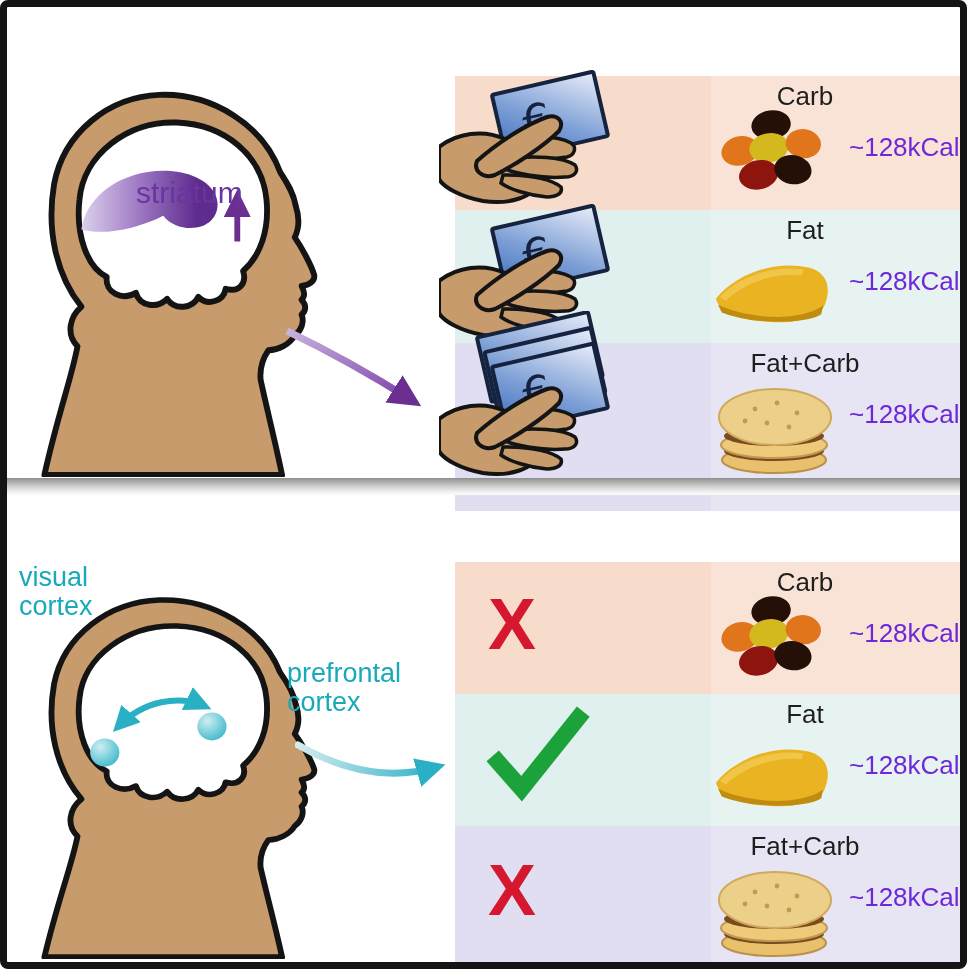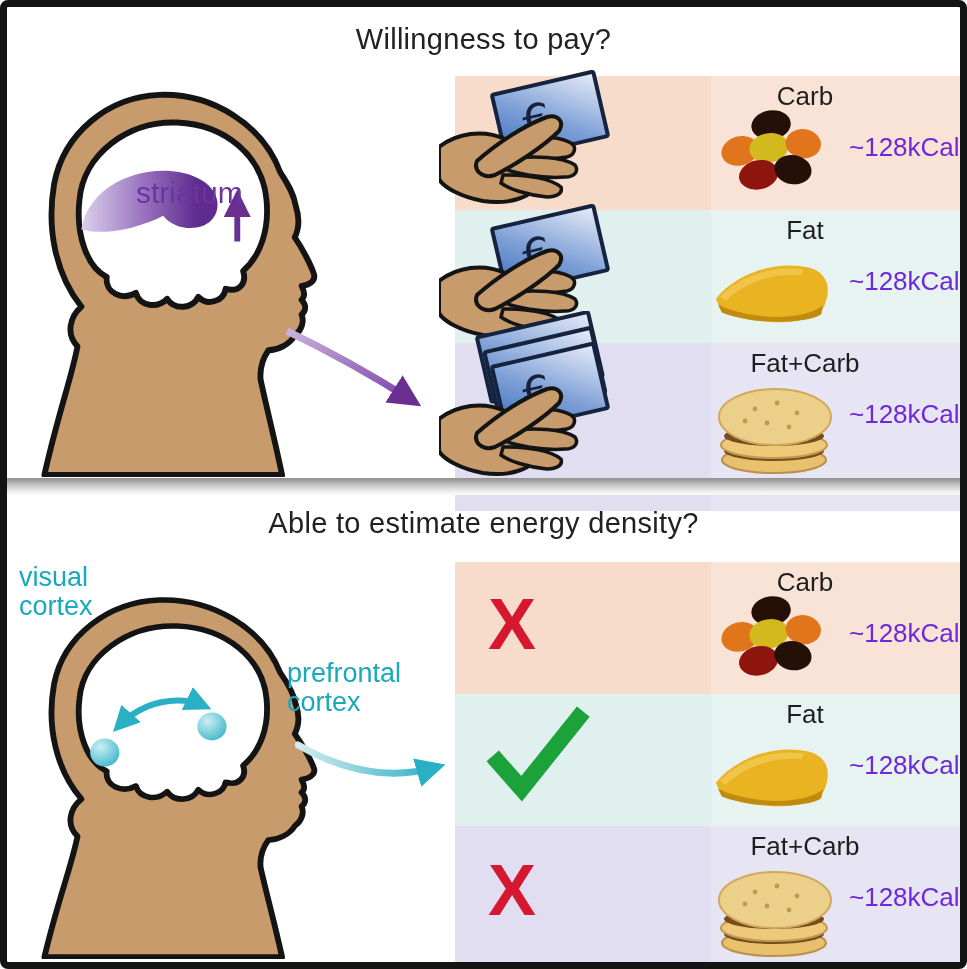--- a/index.html
+++ b/index.html
@@ -81,21 +81,20 @@
       <path d="M0,0 L10,5 L0,10 z" fill="#6b2e91"></path>
     </marker>
     <marker id="mCyan" viewBox="0 0 10 10" refX="7" refY="5" markerWidth="4.2" markerHeight="4.2" orient="auto-start-reverse">
       <path d="M0,0 L10,5 L0,10 z" fill="#2ab0c5"></path>
     </marker>
   </defs>
 </svg>
 
 <div class="frame">
 
-  <h2 class="title title-top">Willingness to pay?</h2>
 
   <svg class="head-svg head-top-svg" viewBox="0 0 310 400" preserveAspectRatio="none">
     <path d="M142,14 C196,12 248,44 266,92 C274,104 280,114 282,126 C286,138 286,148 281,158 C288,168 298,186 301,196 C302,202 296,206 288,207 C291,213 292,217 288,221 C293,226 293,232 288,236 C291,243 288,252 281,257 C276,266 264,272 254,272 C247,282 245,292 246,302 C252,330 260,360 268,398 L24,398 C38,336 52,300 58,268 C46,256 50,238 62,228 C36,196 26,150 34,104 C44,52 90,16 142,14 Z" fill="#c79b6b" stroke="#141414" stroke-width="6" stroke-linejoin="round"></path>
     <path d="M60,120 C64,74 110,40 160,42 C210,44 248,76 252,120 C255,150 246,176 228,192 C232,204 224,214 210,210 C208,222 192,228 182,218 C176,230 158,232 150,220 C140,230 122,228 118,214 C104,222 86,214 88,198 C68,188 56,156 60,120 Z" fill="#ffffff" stroke="#141414" stroke-width="6" stroke-linejoin="round"></path>
     <path d="M62,150 C66,122 92,98 130,92 C162,87 192,97 200,116 C206,132 196,146 180,148 C168,150 154,146 146,136 C118,150 84,156 62,150 Z" fill="url(#gStri)"></path>
     <line x1="222" y1="162" x2="222" y2="118" stroke="#6b2e91" stroke-width="6" marker-end="url(#mPurp)"></line>
   </svg>
   <span class="brain-label striatum-label">striatum</span>
 
   <svg class="link-arrow arrow-top" viewBox="0 0 152 100">
@@ -178,21 +177,20 @@
       <circle cx="86" cy="36" r="2.4" fill="#c49a4c"></circle>
         <circle cx="56" cy="46" r="2.4" fill="#c49a4c"></circle>
       <circle cx="78" cy="50" r="2.4" fill="#c49a4c"></circle>
         <circle cx="34" cy="44" r="2.4" fill="#c49a4c"></circle>
     </svg>
     <span class="kcal">~128kCal</span>
   </div>
 
   <div class="divider"></div>
 
-  <h2 class="title title-bottom">Able to estimate energy density?</h2>
 
   <svg class="head-svg head-bottom-svg" viewBox="0 0 310 400" preserveAspectRatio="none">
     <path d="M142,14 C196,12 248,44 266,92 C274,104 280,114 282,126 C286,138 286,148 281,158 C288,168 298,186 301,196 C302,202 296,206 288,207 C291,213 292,217 288,221 C293,226 293,232 288,236 C291,243 288,252 281,257 C276,266 264,272 254,272 C247,282 245,292 246,302 C252,330 260,360 268,398 L24,398 C38,336 52,300 58,268 C46,256 50,238 62,228 C36,196 26,150 34,104 C44,52 90,16 142,14 Z" fill="#c79b6b" stroke="#141414" stroke-width="6" stroke-linejoin="round"></path>
     <path d="M60,120 C64,74 110,40 160,42 C210,44 248,76 252,120 C255,150 246,176 228,192 C232,204 224,214 210,210 C208,222 192,228 182,218 C176,230 158,232 150,220 C140,230 122,228 118,214 C104,222 86,214 88,198 C68,188 56,156 60,120 Z" fill="#ffffff" stroke="#141414" stroke-width="6" stroke-linejoin="round"></path>
     <circle cx="86" cy="178" r="15" fill="url(#gBall)"></circle>
     <circle cx="196" cy="150" r="15" fill="url(#gBall)"></circle>
     <path d="M100,150 C126,122 162,116 188,128" fill="none" stroke="#2ab0c5" stroke-width="6.5" marker-start="url(#mCyan)" marker-end="url(#mCyan)"></path>
   </svg>
   <span class="brain-label cyan prefrontal-label">prefrontal cortex</span>
   <span class="brain-label cyan visual-label">visual cortex</span>

